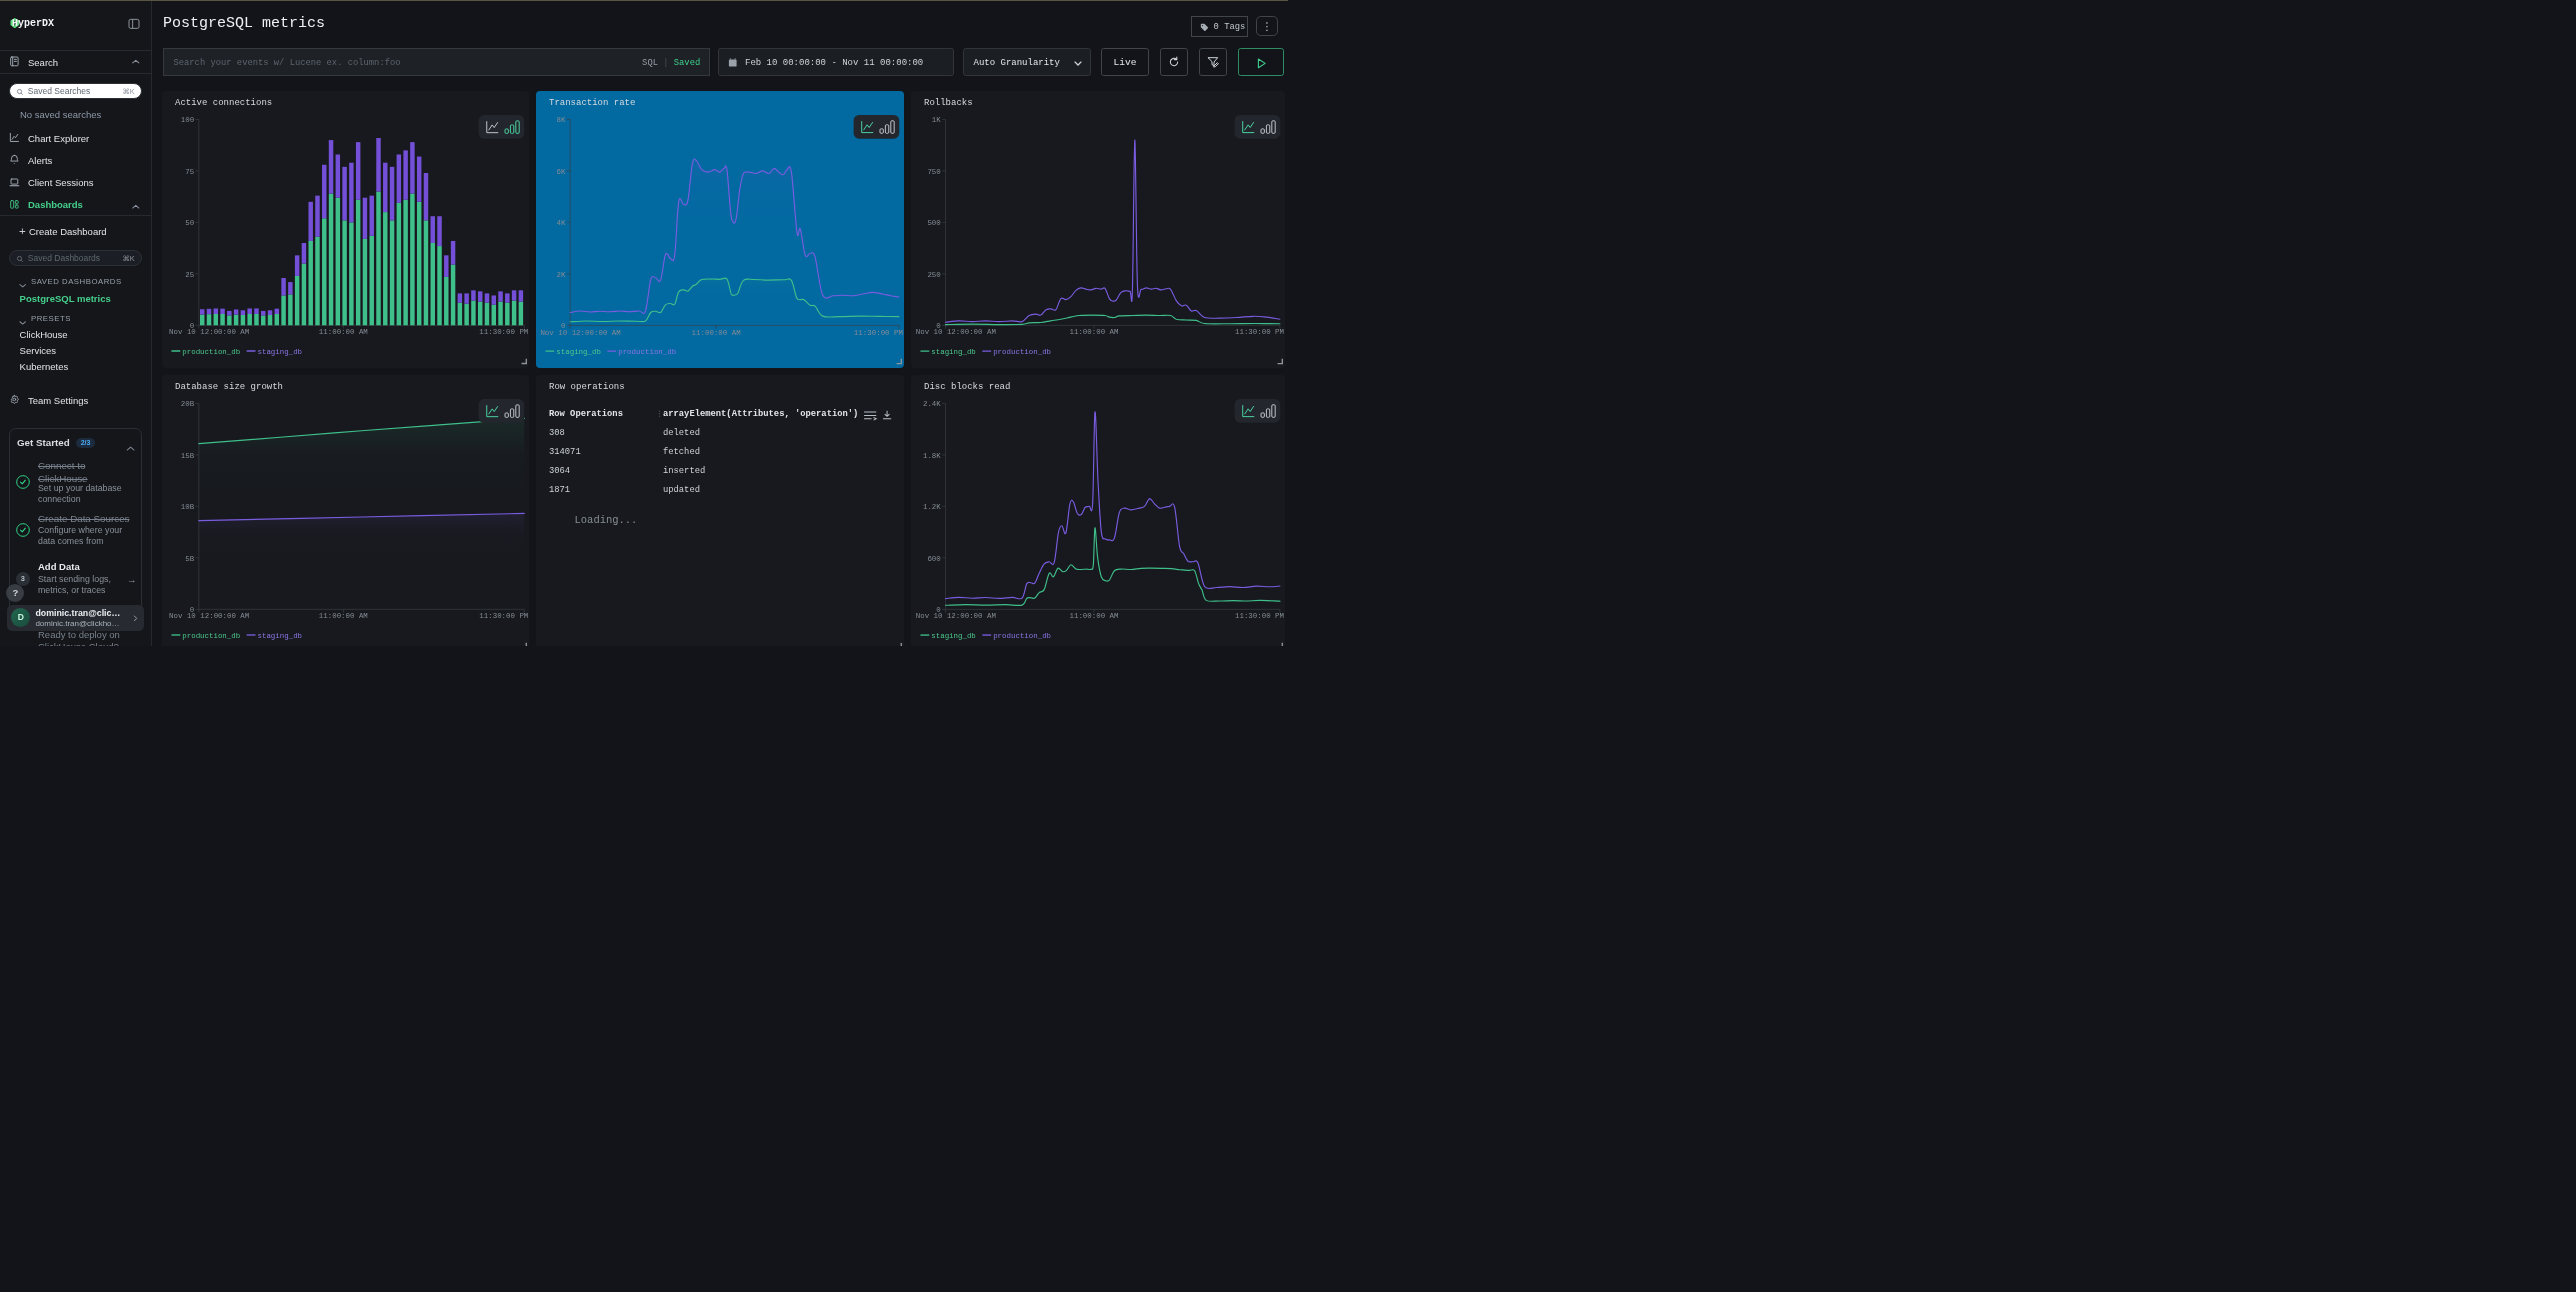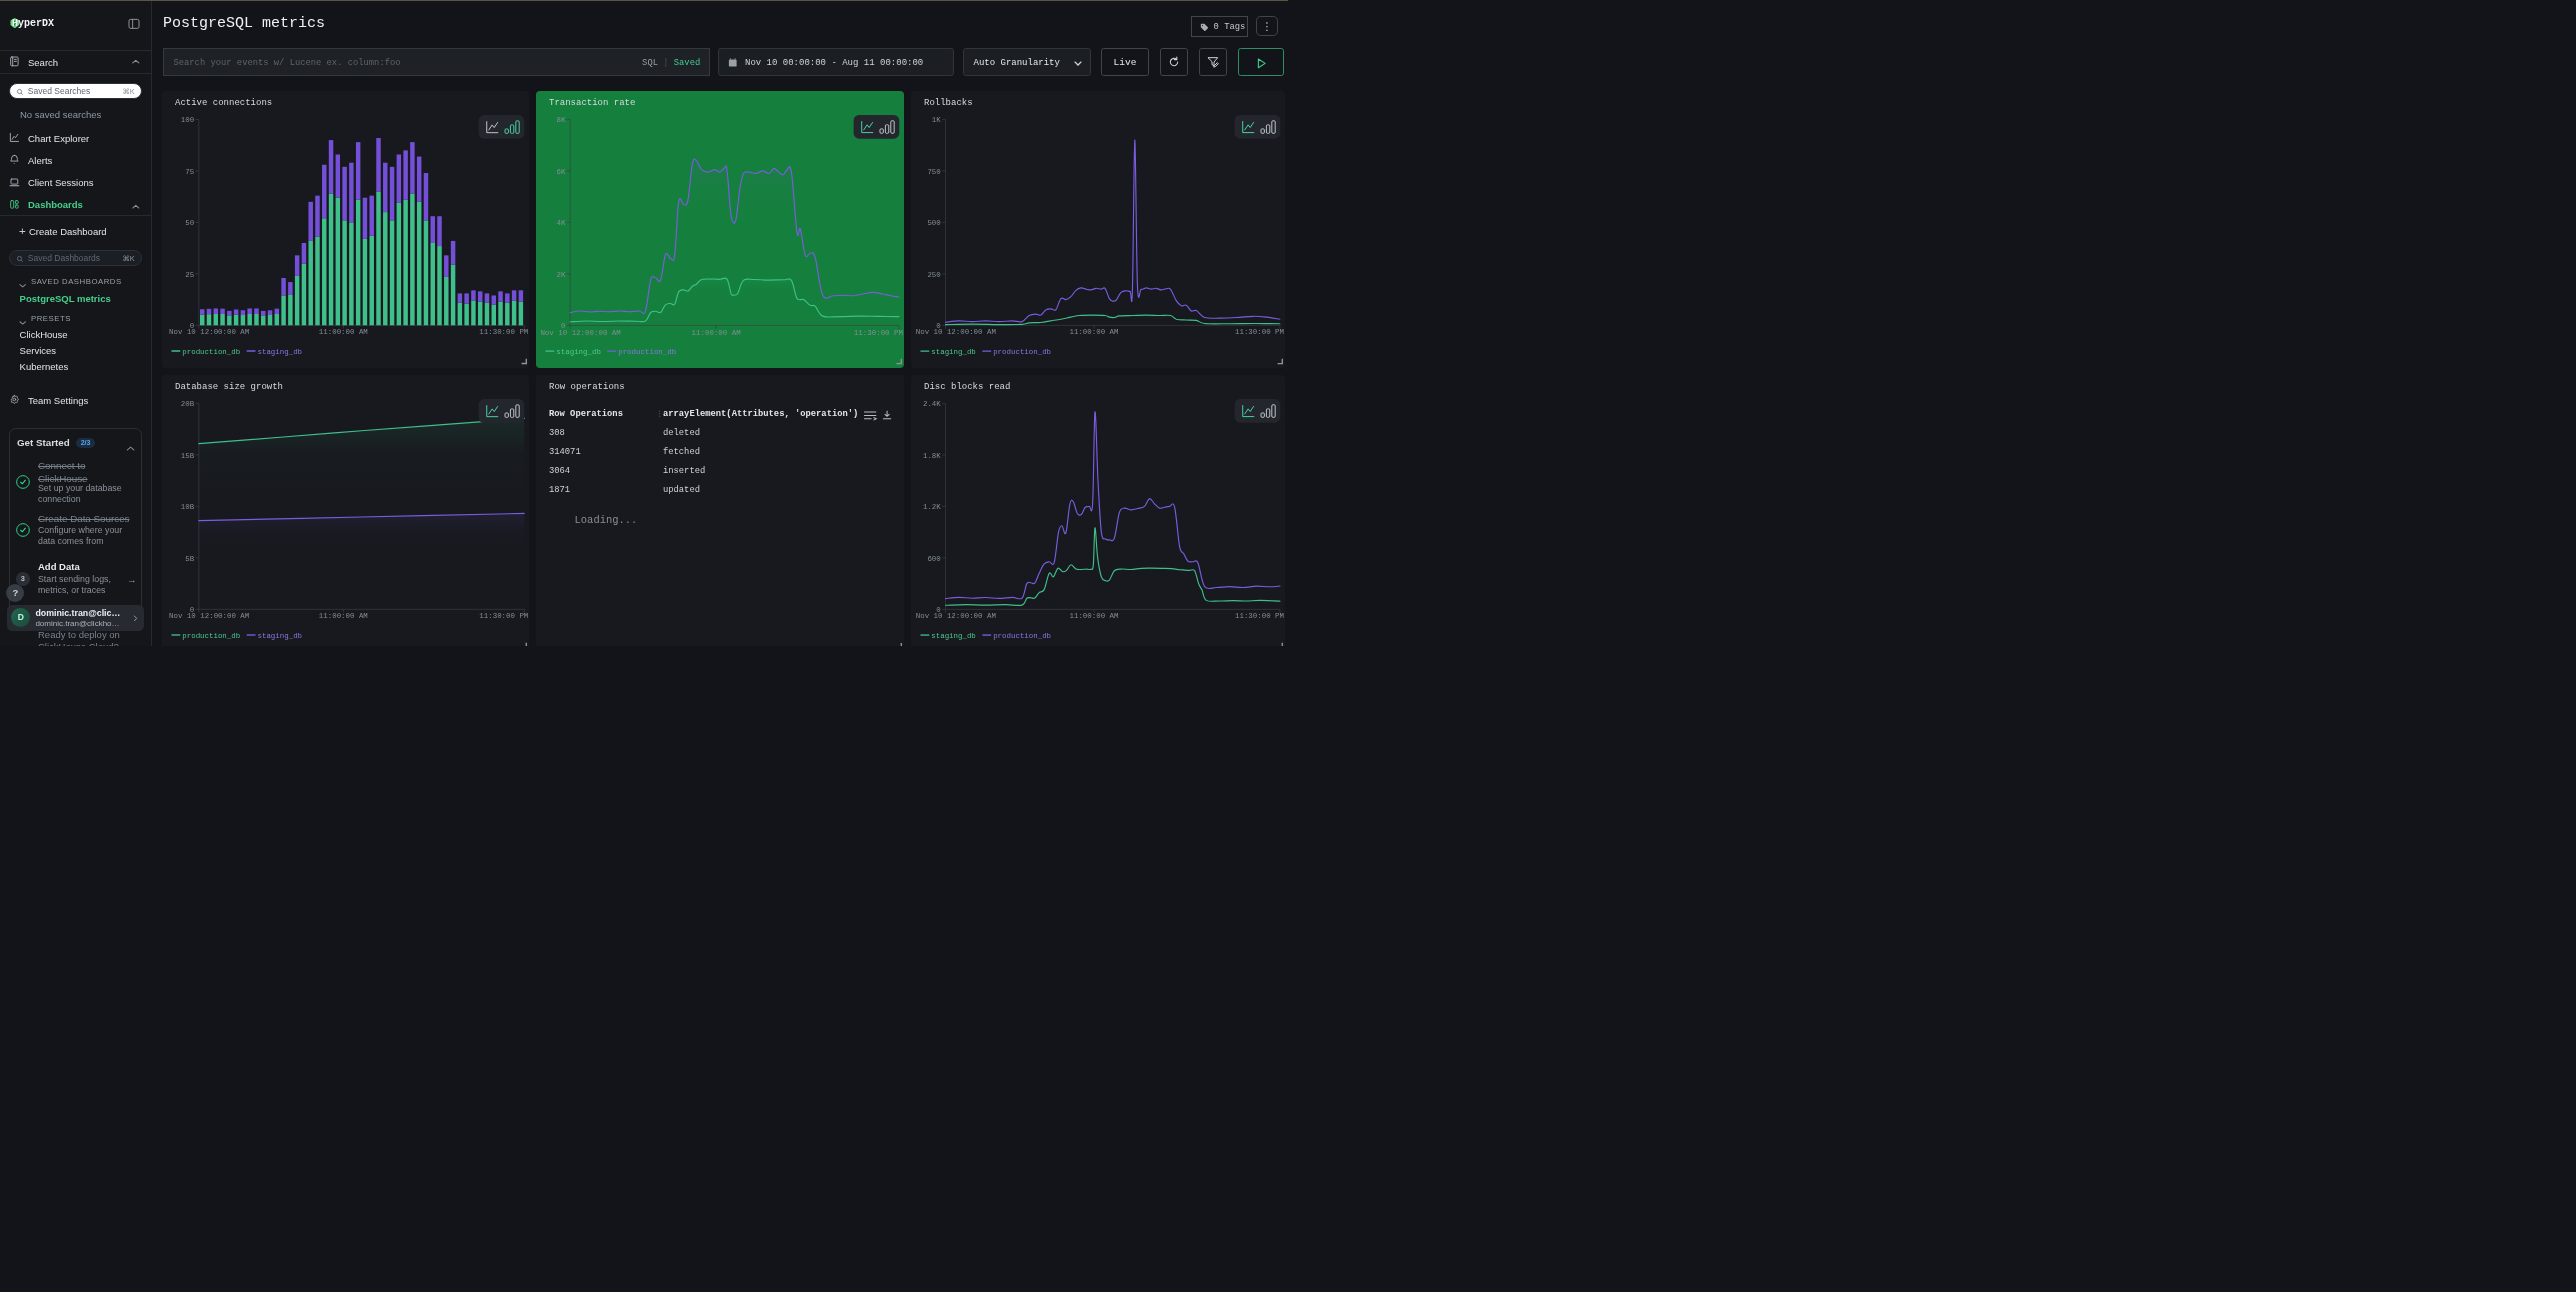--- a/index.html
+++ b/index.html
@@ -133,21 +133,21 @@
     <div style="position:absolute;left:1256px;top:16px;width:22px;height:20px;border:0.7px solid #40454c;border-radius:4.7px;box-sizing:border-box;text-align:center;color:#c3c9cf;font-size:10.8px;line-height:18px;letter-spacing:0">⋮</div>
     <div style="position:absolute;left:163px;top:48px;width:547px;height:28px;background:#1e2126;border:0.7px solid #34383f;border-radius:0;box-sizing:border-box">
 <div style="position:absolute;left:9.5px;top:13.5px;transform:translateY(-50%);font-family:'Liberation Mono',monospace;font-size:8.8px;color:#5d656e">Search your events w/ Lucene ex. column:foo</div>
 <div style="position:absolute;right:8.8px;top:13.5px;transform:translateY(-50%);font-family:'Liberation Mono',monospace;font-size:8.8px"><span style="color:#949ca4">SQL</span><span style="color:#4a5157"> | </span><span style="color:#3ecf8e">Saved</span></div>
 </div>
     <div style="position:absolute;left:718px;top:48px;width:236px;height:28px;background:#1b1e23;border:0.7px solid #31353b;border-radius:2.7px;box-sizing:border-box">
 <svg width="9.5" height="9.5" viewBox="0 0 16 16" style="position:absolute;left:8.8px;top:8.8px" fill="#9aa1a8">
         <path d="M4,0.5 v2 M12,0.5 v2" stroke="#9aa1a8" stroke-width="1.6"></path>
         <rect x="1.5" y="2.5" width="13" height="12" rx="1.5"></rect>
       </svg>
-<div style="position:absolute;left:26px;top:13.5px;transform:translateY(-50%);font-family:'Liberation Mono',monospace;font-size:9px;color:#cfd4d9;white-space:nowrap">Nov 10 00:00:00 - Aug 11 00:00:00</div>
+<div style="position:absolute;left:26px;top:13.5px;transform:translateY(-50%);font-family:'Liberation Mono',monospace;font-size:9px;color:#cfd4d9;white-space:nowrap">Feb 10 00:00:00 - Nov 11 00:00:00</div>
 </div>
     <div style="position:absolute;left:963px;top:48px;width:128px;height:28px;background:#1b1e23;border:0.7px solid #31353b;border-radius:2.7px;box-sizing:border-box">
 <div style="position:absolute;left:9.5px;top:13.5px;transform:translateY(-50%);font-family:'Liberation Mono',monospace;font-size:9px;color:#e4e7ea;white-space:nowrap">Auto Granularity</div>
 <svg width="8" height="5.4" viewBox="0 0 12 8" style="position:absolute;right:8px;top:11.5px" fill="none" stroke="#cfd4d9" stroke-width="1.8" stroke-linecap="round">
         <path d="M1.5,1.5 L6,6 L10.5,1.5"></path>
       </svg>
 </div>
     <div style="position:absolute;left:1101px;top:48px;width:48px;height:28px;border:0.7px solid #40454c;border-radius:2.7px;box-sizing:border-box;text-align:center;font-family:'Liberation Mono',monospace;font-size:9.5px;color:#e4e7ea;line-height:27px">Live</div>
     <div style="position:absolute;left:1160px;top:48px;width:28px;height:28px;border:0.7px solid #40454c;border-radius:2.7px;box-sizing:border-box">
 <svg width="12" height="12" viewBox="0 0 18 18" style="position:absolute;left:7.4px;top:7.4px" fill="none" stroke="#cfd4d9" stroke-width="1.6" stroke-linecap="round">
@@ -302,21 +302,21 @@
         <text x="141.3" y="388.5" font-family="'Liberation Mono',monospace" font-size="11" fill="#8d75e6">staging_db</text>
         <rect x="468.5" y="35.5" width="67.5" height="35" rx="8" fill="#23262c"></rect>
         <path d="M480.5,44.5 V61.5 H497.5" fill="none" stroke="#c9ced4" stroke-width="1.4"></path>
         <path d="M483.5,57.5 L488.5,50.0 L491.5,54.0 L496.5,46.5" fill="none" stroke="#c9ced4" stroke-width="1.4" stroke-linejoin="round" stroke-linecap="round"></path>
         <rect x="507.5" y="56.0" width="5" height="6.5" rx="1.6" fill="none" stroke="#4ddbA8" stroke-width="1.4"></rect>
         <rect x="515.5" y="50.0" width="5" height="12.5" rx="1.6" fill="none" stroke="#4ddbA8" stroke-width="1.4"></rect>
         <rect x="523.5" y="44.0" width="5" height="18.5" rx="1.6" fill="none" stroke="#4ddbA8" stroke-width="1.4"></rect>
         <path d="M539.0,396 V403 H532.0" fill="none" stroke="#8f969d" stroke-width="2"></path>
       </svg>
     </div>
-    <div style="position:absolute;left:536px;top:91px;width:368px;height:277px;background:#15803d;border-radius:4px;overflow:hidden">
+    <div style="position:absolute;left:536px;top:91px;width:368px;height:277px;background:#0369a1;border-radius:4px;overflow:hidden">
       <div style="position:absolute;left:13px;top:11.5px;transform:translateY(-50%);font-family:'Liberation Mono',monospace;font-size:9px;color:#d6dade;white-space:nowrap">Transaction rate</div>
       <svg width="368" height="277" viewBox="0 0 544.0 409.5" style="position:absolute;left:0;top:0">
         <defs>
           <linearGradient id="gg" x1="0" y1="0" x2="0" y2="1">
             <stop offset="0" stop-color="#3fbf8a" stop-opacity="0.10"></stop>
             <stop offset="0.18" stop-color="#3fbf8a" stop-opacity="0.02"></stop>
             <stop offset="0.4" stop-color="#3fbf8a" stop-opacity="0"></stop>
             <stop offset="1" stop-color="#3fbf8a" stop-opacity="0"></stop>
           </linearGradient>
           <linearGradient id="gp" x1="0" y1="0" x2="0" y2="1">

